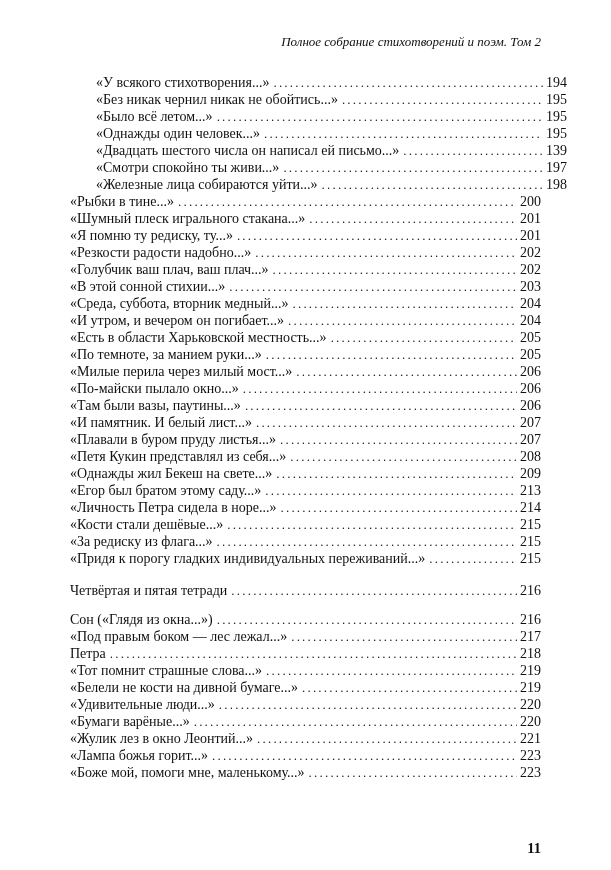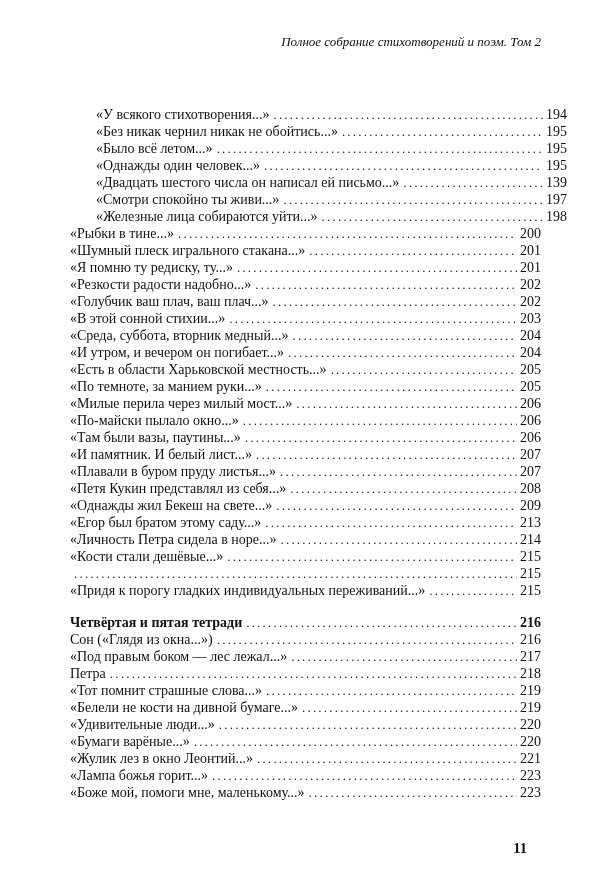--- a/index.html
+++ b/index.html
@@ -13,52 +13,52 @@
     color: #111;
     box-sizing: border-box;
     padding: 34px 70px 0 70px;
     overflow: hidden;
   }
   .running-header {
     text-align: right;
     font-style: italic;
     font-size: 13px;
     line-height: 16px;
-    margin-bottom: 56px;
+    margin-bottom: 24px;
     color: #111;
   }
   .toc-list { width: 100%; }
   .toc-row {
     display: flex;
     align-items: flex-start;
     font-size: 14px;
     line-height: 17px;
     width: 100%;
   }
   .toc-row .lab { white-space: nowrap; }
   .indent-1 { padding-left: 26px; }
-  .heading { font-weight: bold; margin-top: 15px; }
+  .heading { font-weight: normal; margin-top: 15px; margin-bottom: 12px; }
   .leader {
     flex: 1 1 auto;
     overflow: hidden;
     white-space: nowrap;
     min-width: 10px;
     margin: 0 3px 0 4px;
     font-weight: normal;
   }
   .leader::after {
     content: "........................................................................................................................................................................";
     letter-spacing: 2.2px;
     font-size: 13px;
     color: #222;
   }
   .pg { white-space: nowrap; }
   .footer-pagenum {
     position: absolute;
-    right: 84px;
+    right: 70px;
     bottom: 13px;
     font-weight: bold;
     font-size: 14.5px;
   }
 </style>
 </head>
 <body>
 
 <div class="page">
   <div class="running-header">Полное собрание стихотворений и поэм. Том 2</div>
@@ -193,20 +193,21 @@
         <span class="lab">«Личность Петра сидела в норе...»</span>
         <span class="leader"></span>
         <span class="pg">214</span>
       </div>
       <div class="toc-row">
         <span class="lab">«Кости стали дешёвые...»</span>
         <span class="leader"></span>
         <span class="pg">215</span>
       </div>
       <div class="toc-row">
+        <span class="lab">«За редиску из флага...»</span>
         <span class="leader"></span>
         <span class="pg">215</span>
       </div>
       <div class="toc-row">
         <span class="lab">«Придя к порогу гладких индивидуальных переживаний...»</span>
         <span class="leader"></span>
         <span class="pg">215</span>
       </div>
       <div class="toc-row heading">
         <span class="lab">Четвёртая и пятая тетради</span>

